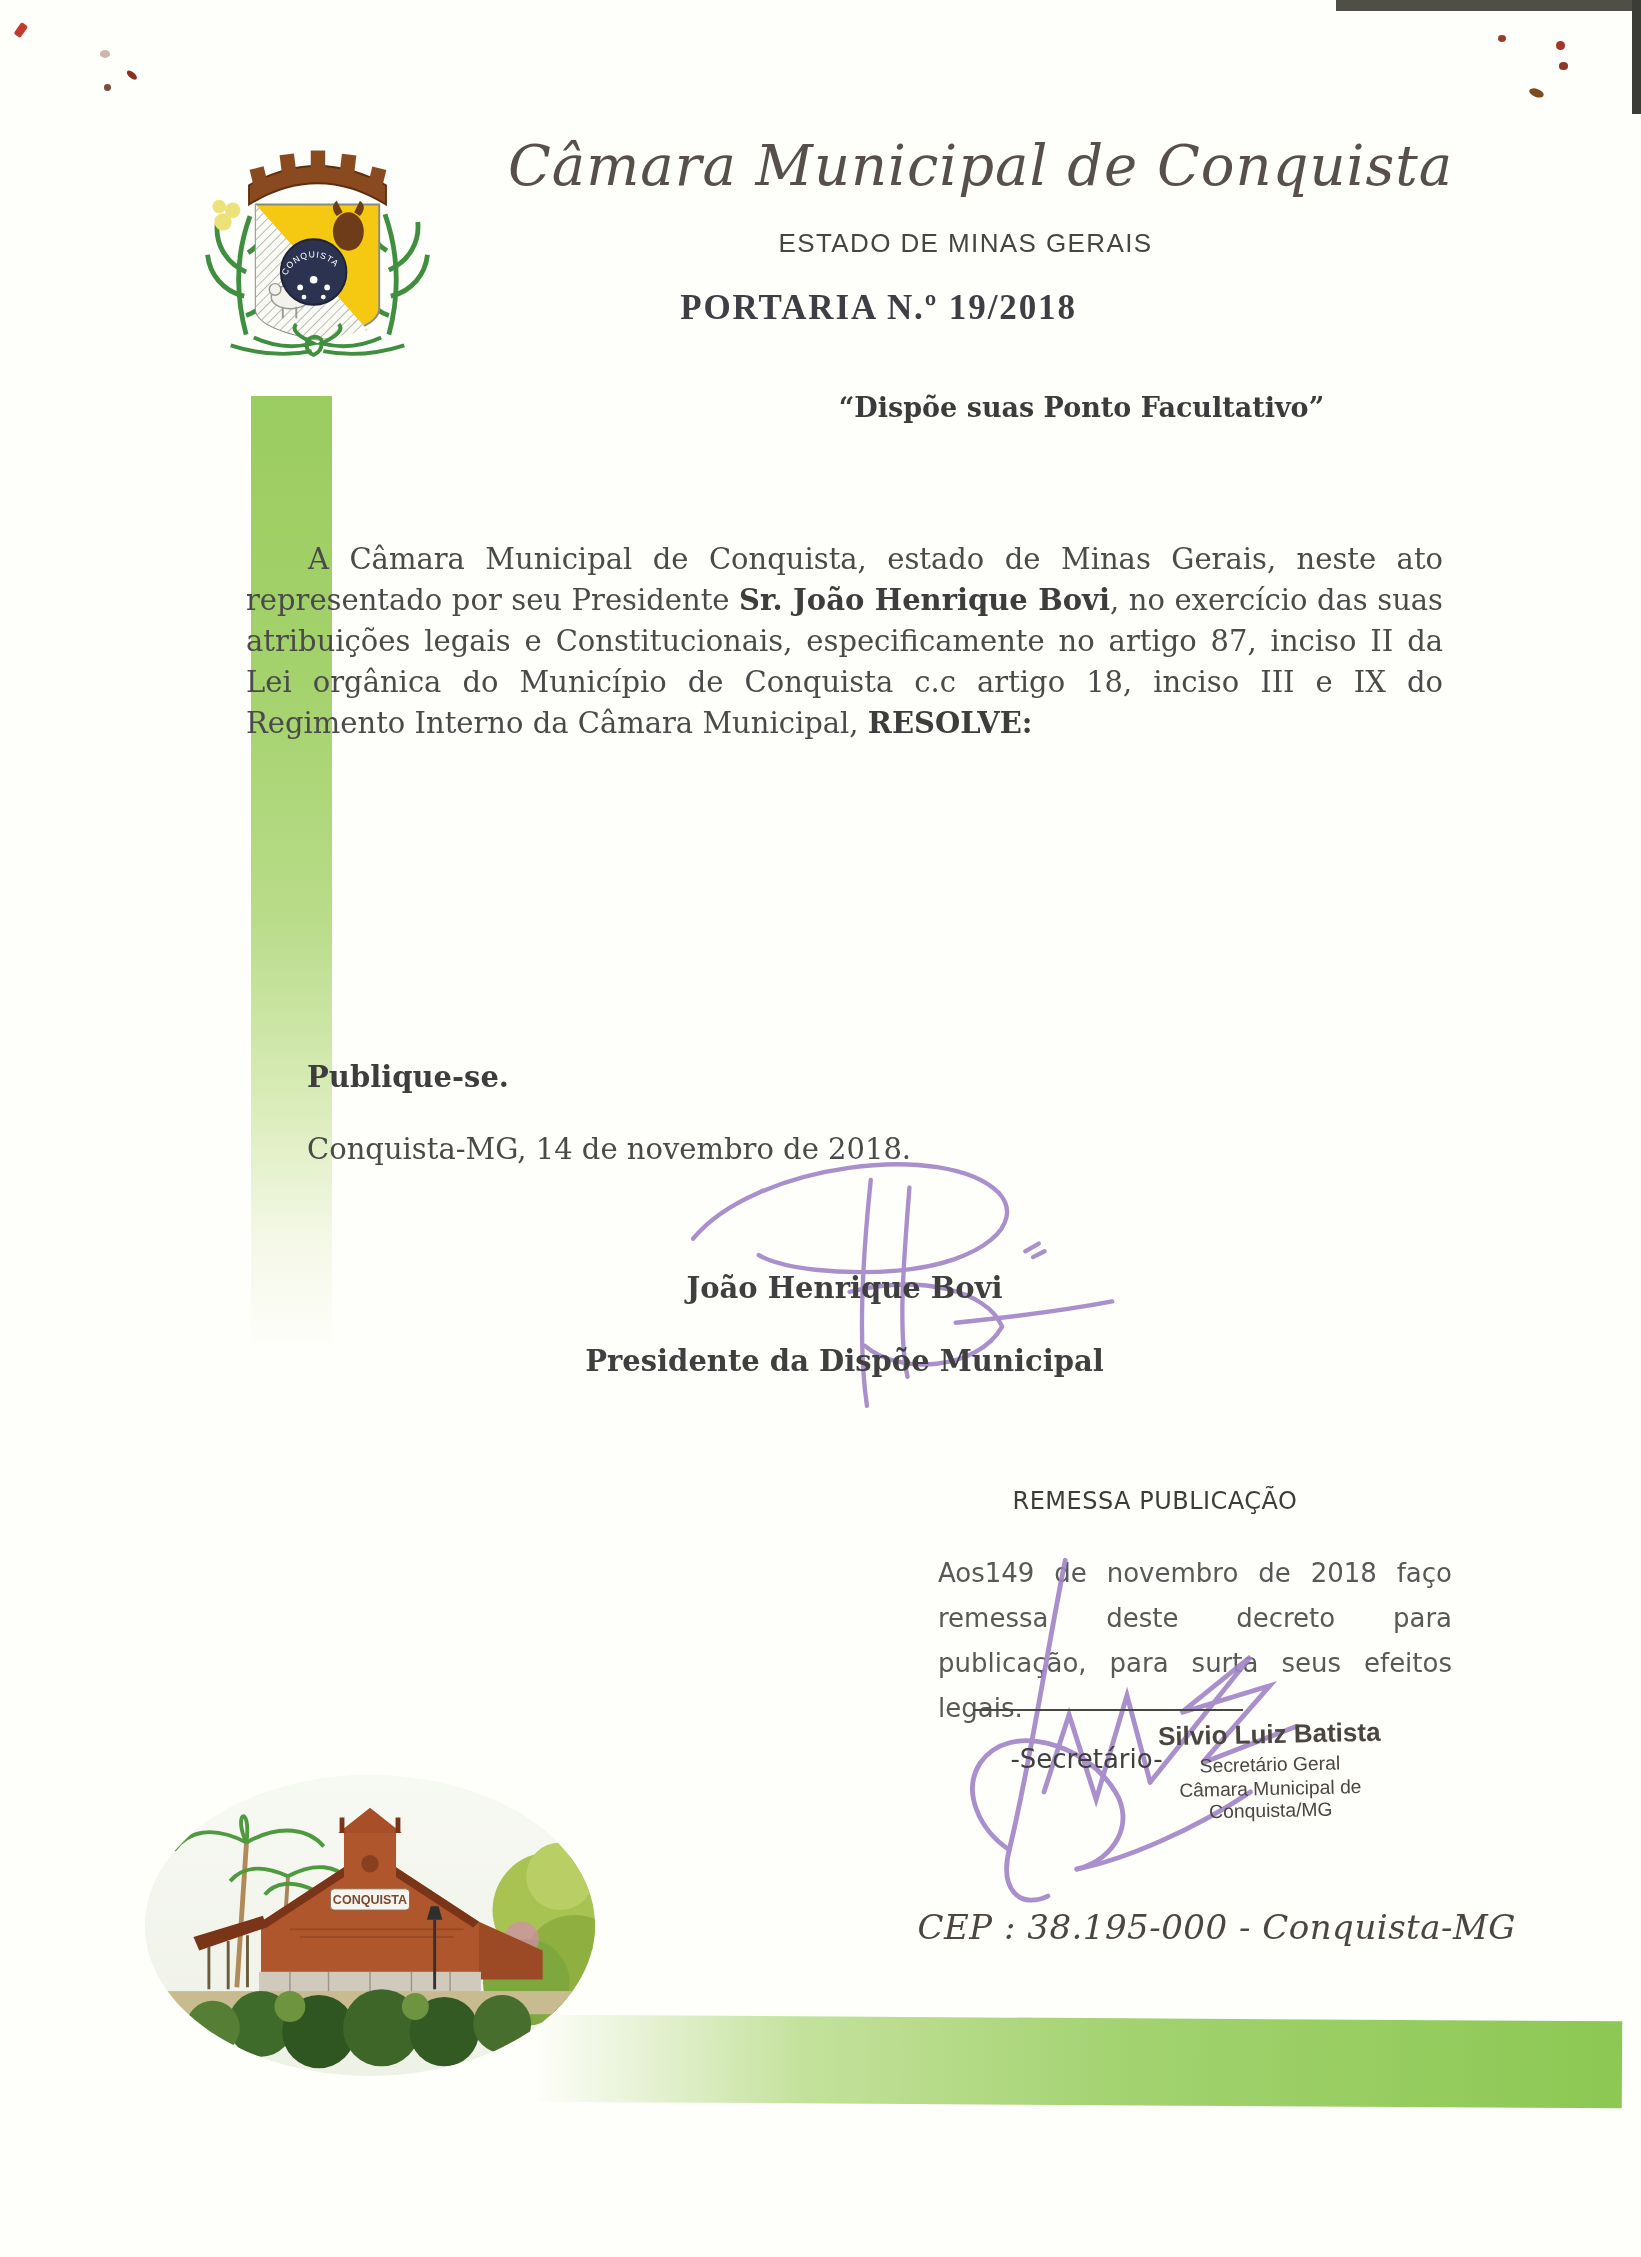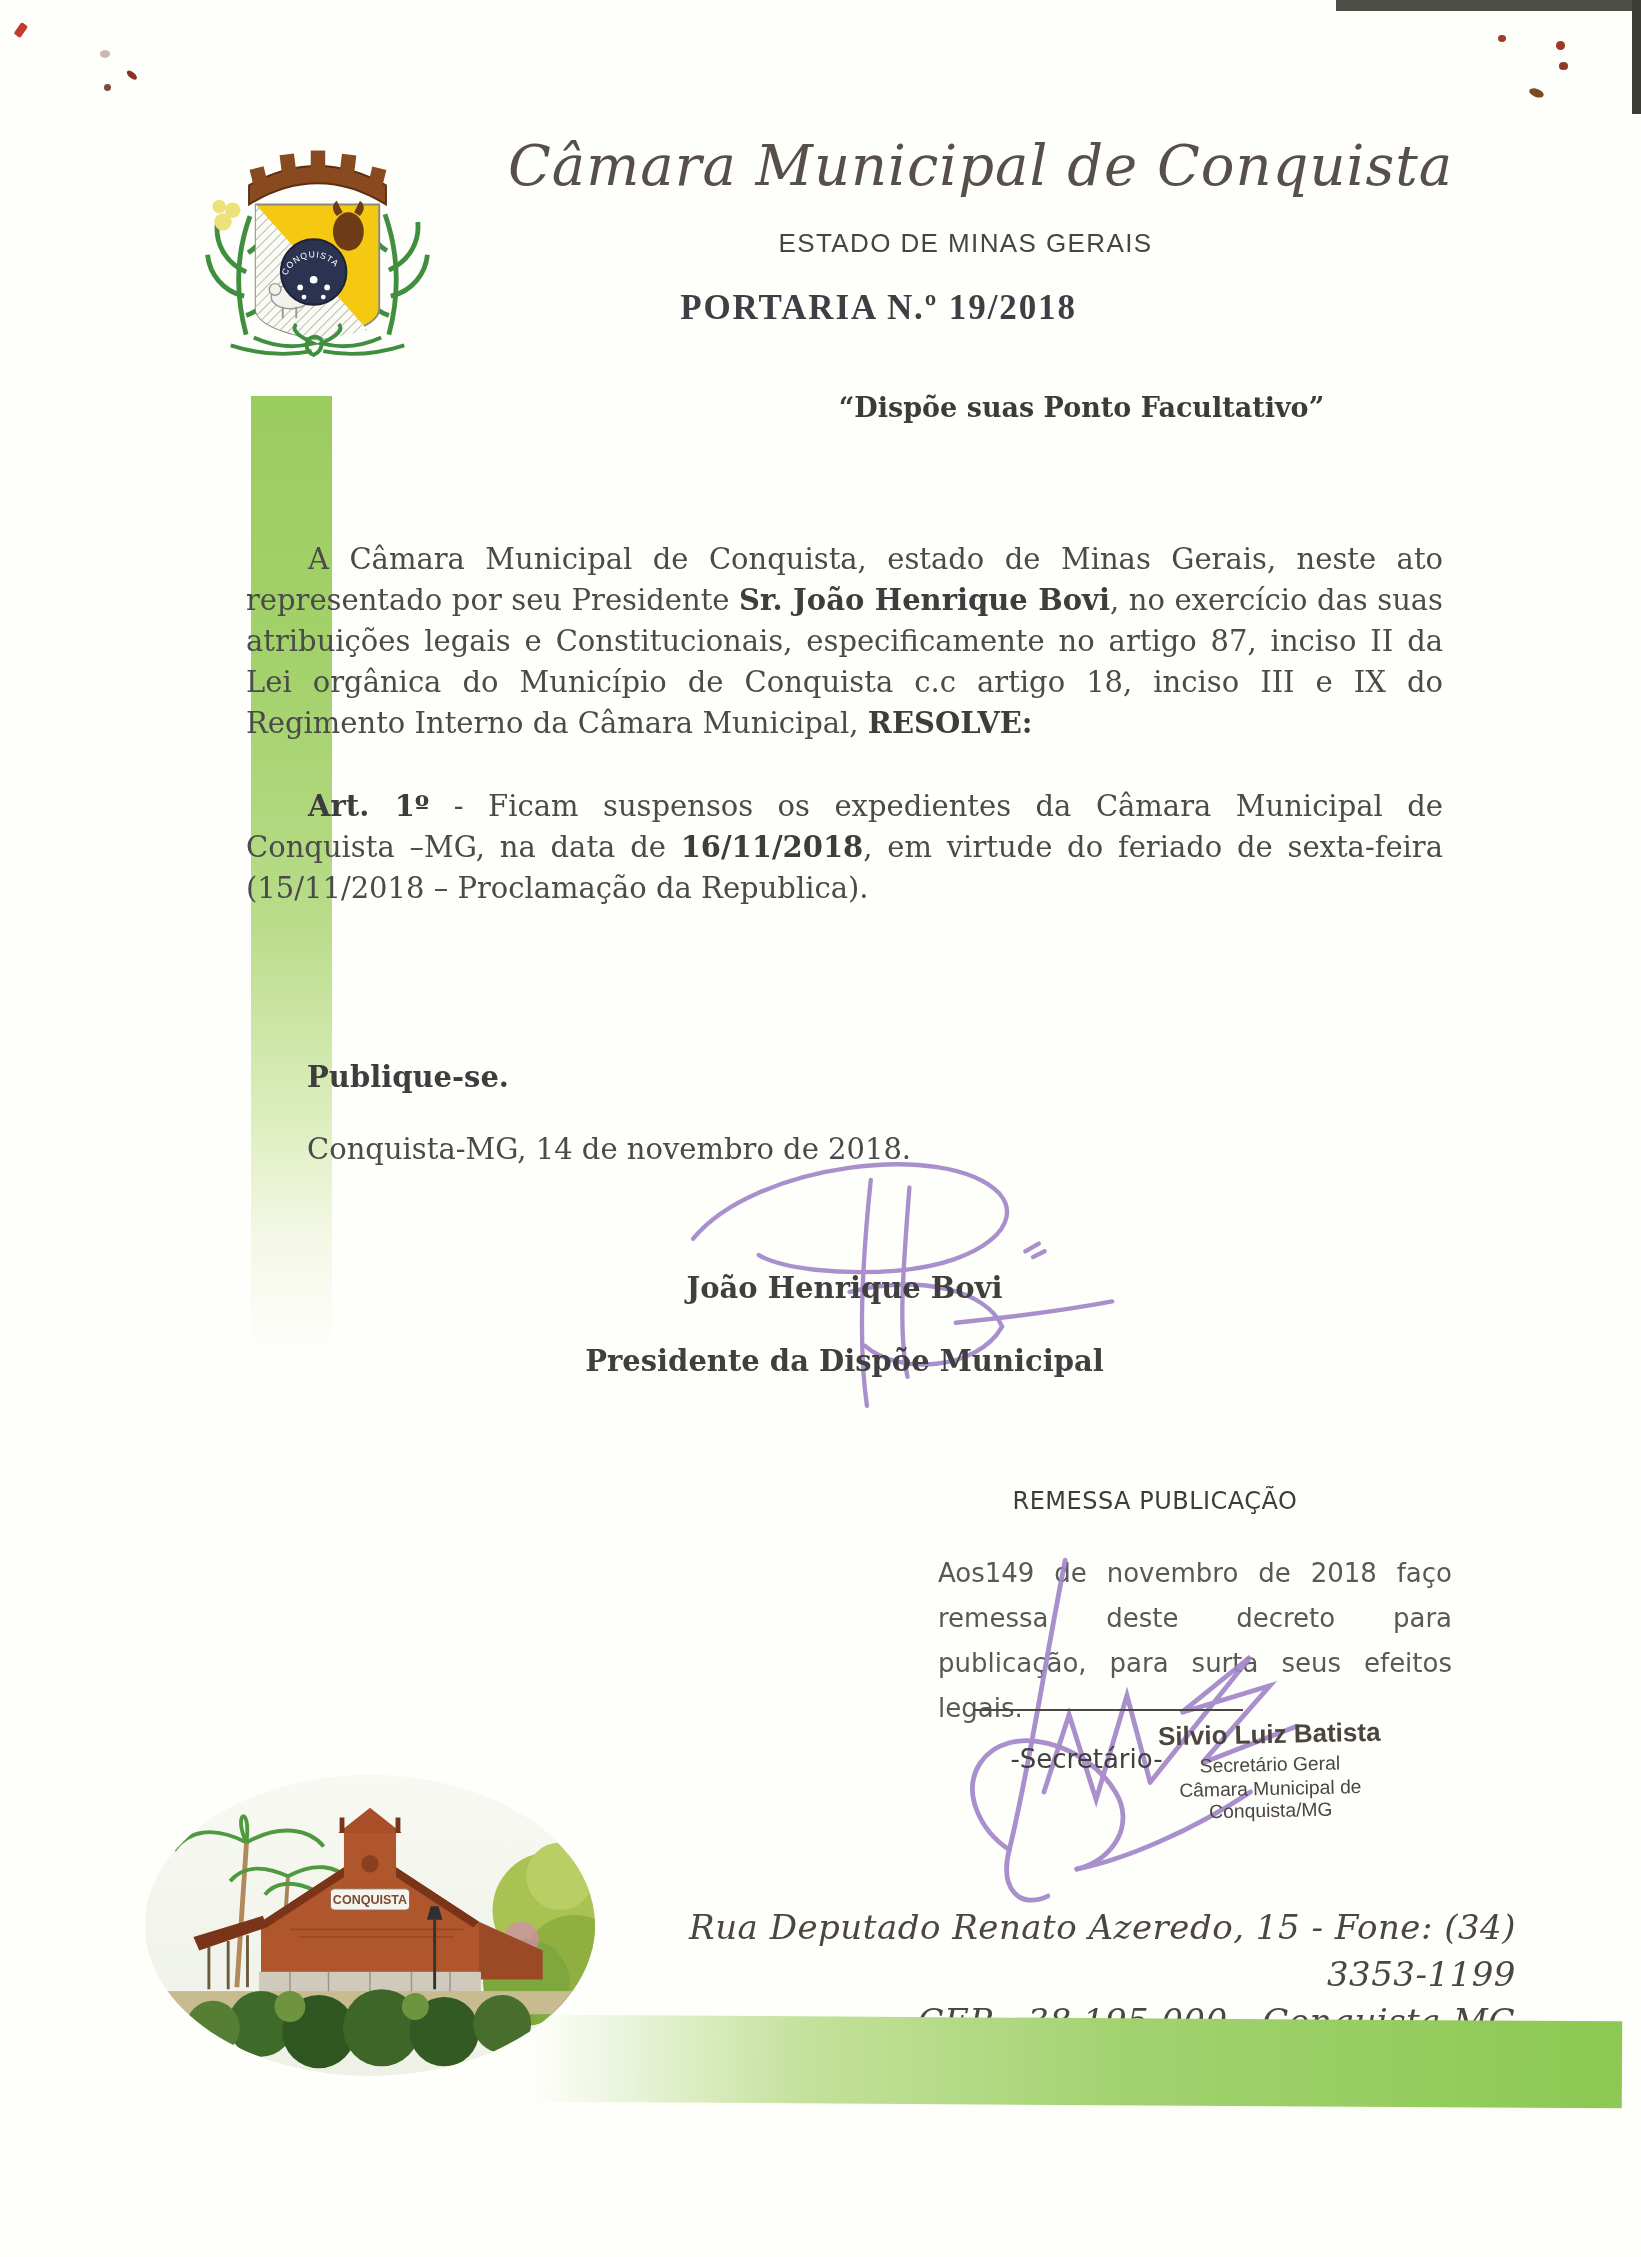--- a/index.html
+++ b/index.html
@@ -185,21 +185,20 @@
   </svg>
 </div>
 
 <div class="org-name">Câmara Municipal de Conquista</div>
 <div class="state-line">ESTADO DE MINAS GERAIS</div>
 <div class="doc-title">PORTARIA N.º 19/2018</div>
 <div class="subject">“Dispõe suas Ponto Facultativo”</div>
 
 <div class="body-text">
   <p>A Câmara Municipal de Conquista, estado de Minas Gerais, neste ato representado por seu Presidente <b>Sr. João Henrique Bovi</b>, no exercício das suas atribuições legais e Constitucionais, especificamente no artigo 87, inciso II da Lei orgânica do Município de Conquista c.c artigo 18, inciso III e IX do Regimento Interno da Câmara Municipal, <b>RESOLVE:</b></p>
-  <p><b>Art. 1º</b> - Ficam suspensos os expedientes da Câmara Municipal de Conquista –MG, na data de <b>16/11/2018</b>, em virtude do feriado de sexta-feira (15/11/2018 – Proclamação da Republica).</p>
 </div>
 <div class="publique">Publique-se.</div>
 <div class="date-line">Conquista-MG, 14 de novembro de 2018.</div>
 
 <div class="sig-president">
   <svg width="454" height="280" viewBox="0 0 470 290">
     <g stroke="#a083c6" stroke-width="4.5" fill="none" stroke-linecap="round" opacity="0.9">
       <path d="M28 95 C 90 18, 290 -8, 345 48 C 372 78, 330 120, 240 128 C 180 133, 120 126, 96 112"></path>
       <path d="M212 34 C 204 110, 198 200, 208 268"></path>
       <path d="M252 42 C 246 120, 240 190, 250 238"></path>
@@ -312,18 +311,17 @@
       <circle cx="310" cy="266" r="36" fill="#335a22"></circle>
       <circle cx="70" cy="262" r="28" fill="#567f35"></circle>
       <circle cx="370" cy="258" r="30" fill="#476e2c"></circle>
       <circle cx="150" cy="240" r="16" fill="#6f9440"></circle>
       <circle cx="280" cy="240" r="14" fill="#6f9440"></circle>
     </g>
   </svg>
 </div>
 
 <div class="address">
-  <div>Rua Deputado Renato Azeredo, 15 - Fone: (34) 3353-1199</div>
   <div>CEP : 38.195-000 - Conquista-MG</div>
 </div>
 
 <div class="bottom-bar"></div>
 
 
 </body></html>

